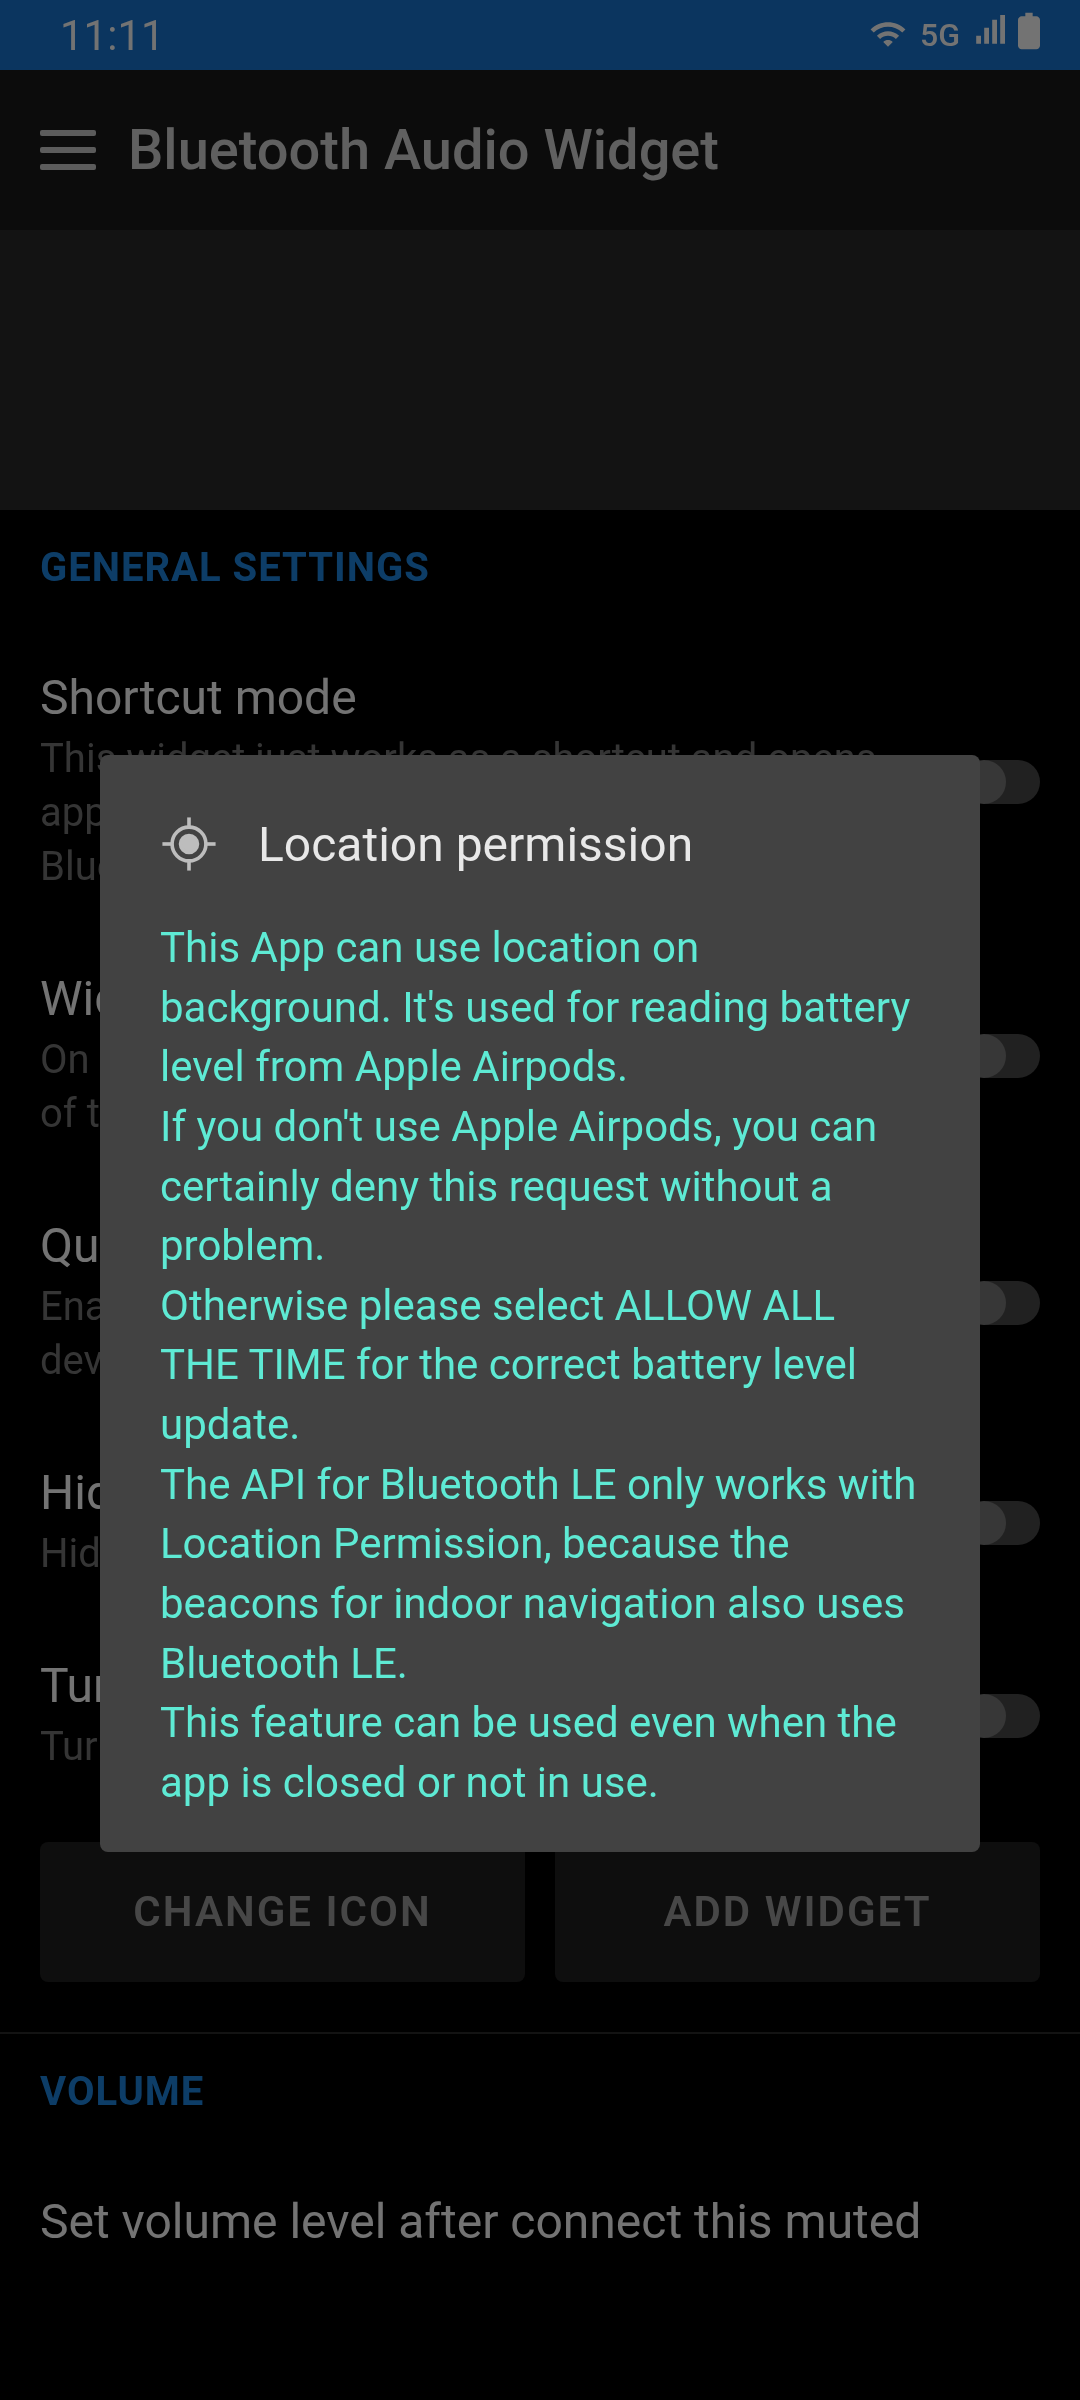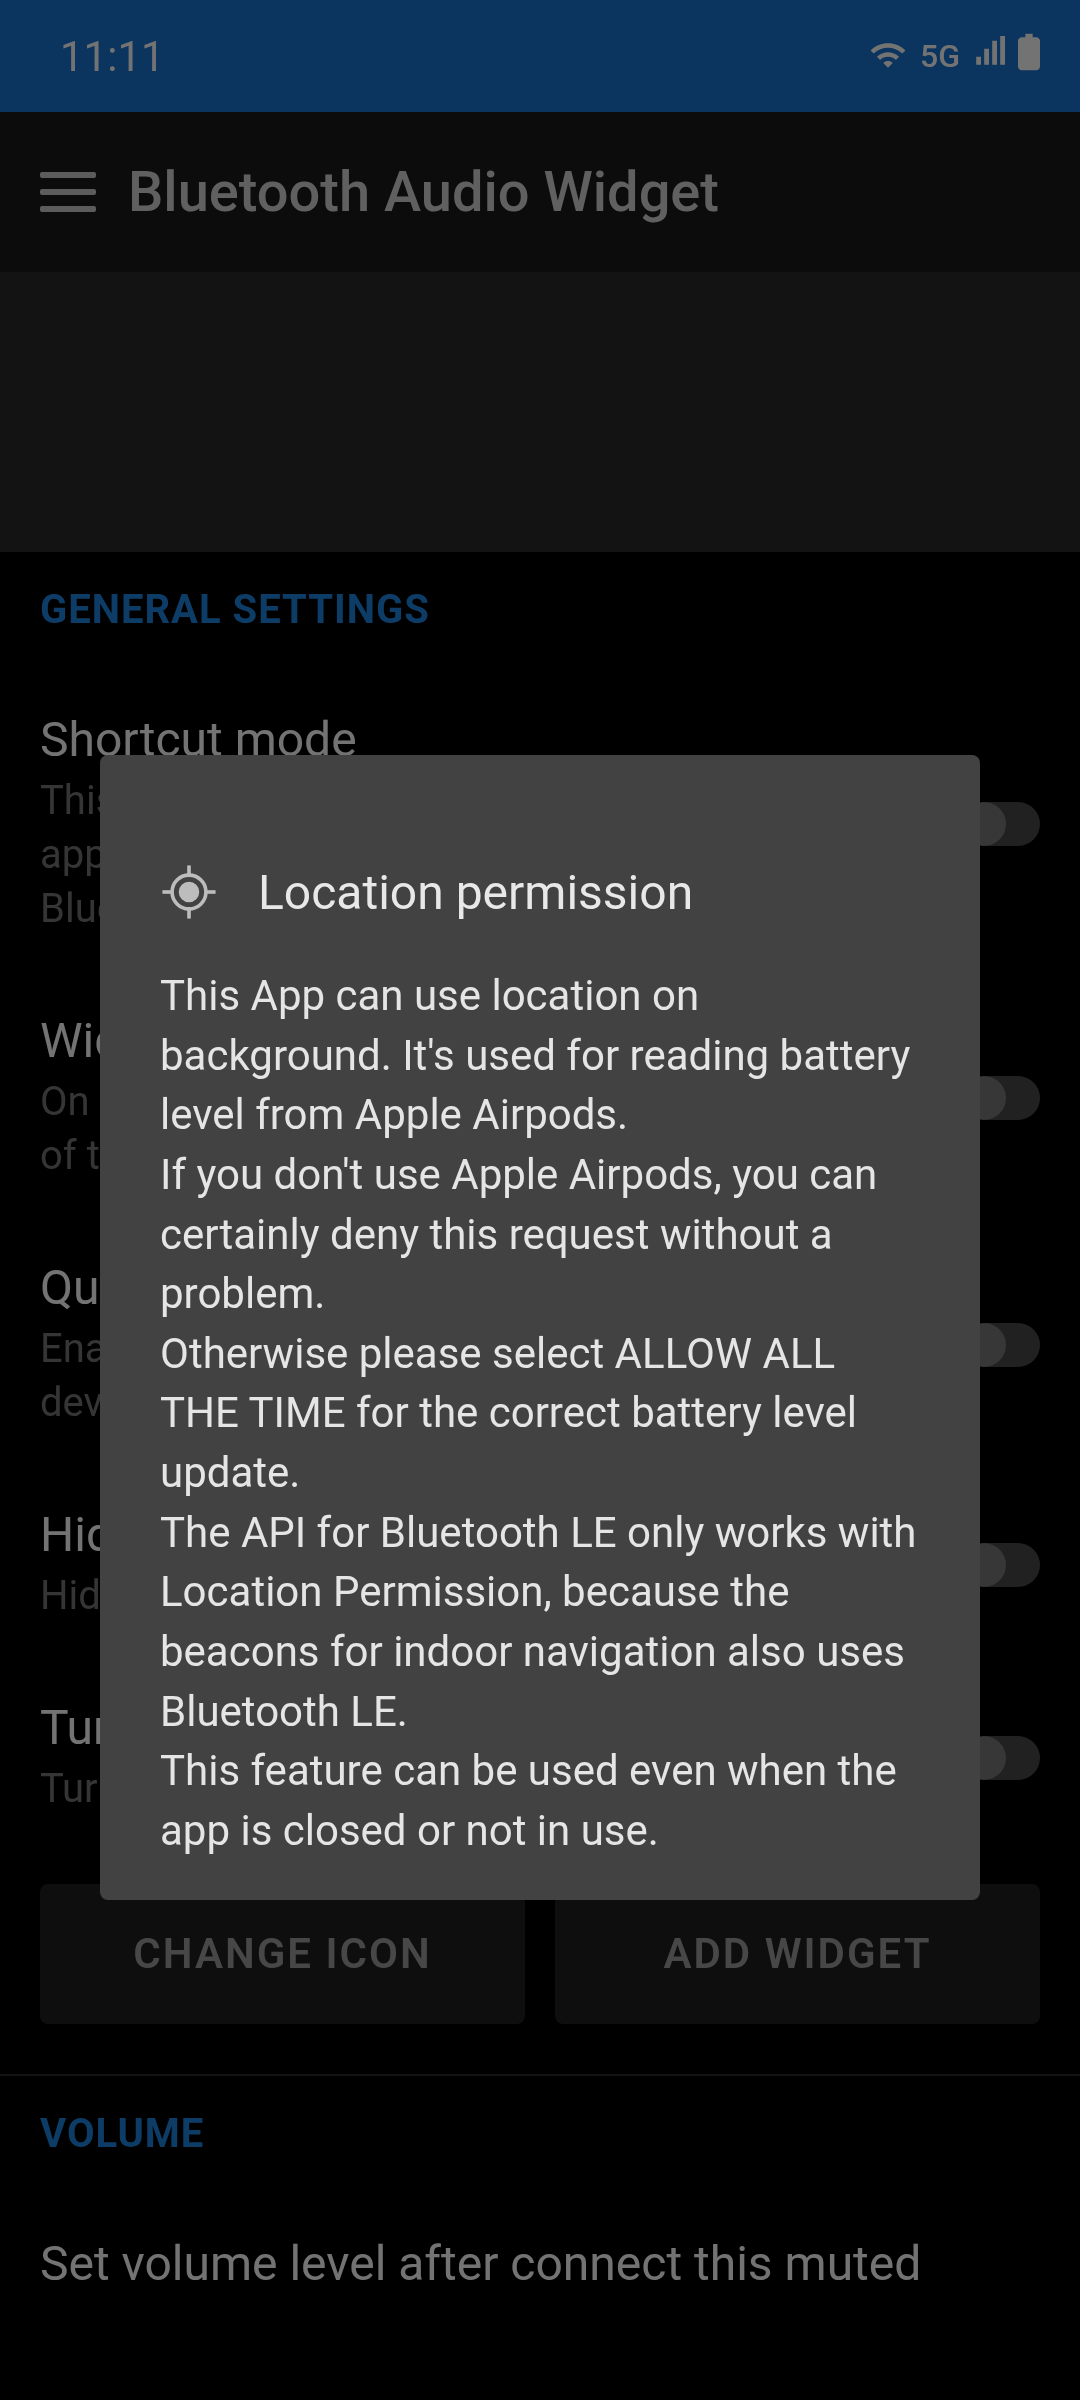--- a/index.html
+++ b/index.html
@@ -10,21 +10,21 @@
   }
   body {
     width: 1080px;
     height: 2400px;
     background: #000;
     overflow: hidden;
     position: relative;
   }
   .status-bar {
     width: 100%;
-    height: 112px;
+    height: 70px;
     background: #1976d2;
     display: flex;
     justify-content: space-between;
     align-items: center;
     padding: 0 40px 0 60px;
     color: #fff;
   }
   .status-time {
     font-size: 42px;
     font-weight: 400;
@@ -162,34 +162,33 @@
     padding: 60px 60px 40px 60px;
     position: absolute;
     top: 755px;
     left: 100px;
   }
   .dialog-header {
     display: flex;
     align-items: center;
     gap: 40px;
     margin-bottom: 45px;
-    margin-top: 48px;
   }
   .location-icon {
     width: 58px;
     height: 58px;
     flex-shrink: 0;
   }
   .dialog-title {
     color: #e8e8e8;
     font-size: 48px;
     font-weight: 400;
   }
   .dialog-body {
-    color: #e5e5e5;
+    color: #5eead4;
     font-size: 42px;
     line-height: 1.42;
   }
   .dialog-actions {
     display: flex;
     justify-content: flex-end;
     margin-top: 35px;
   }
   .dialog-ok {
     color: #2196f3;

